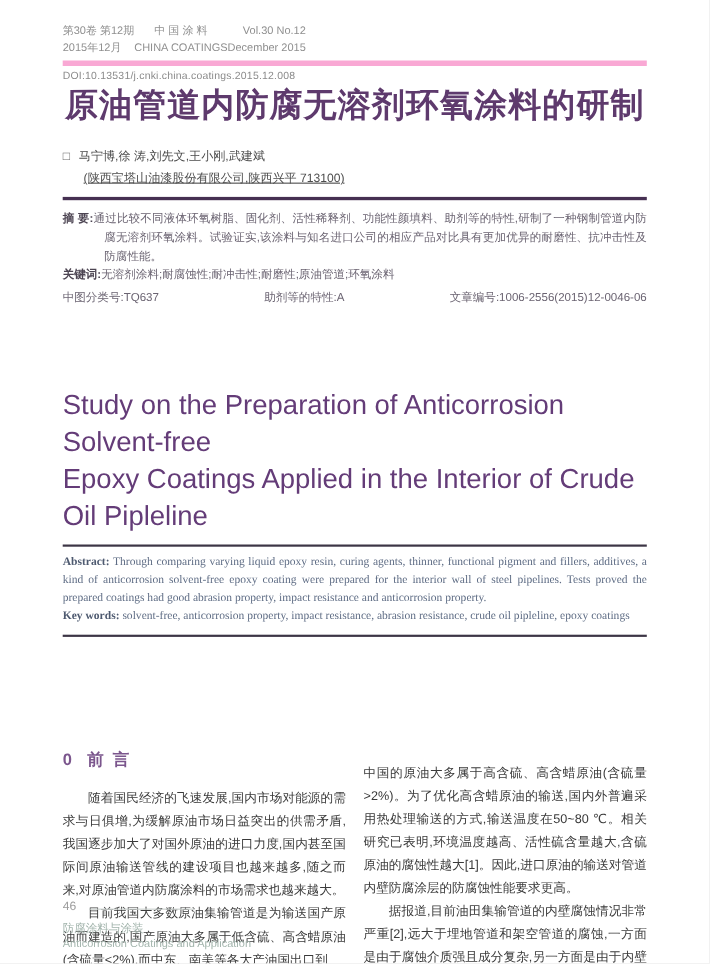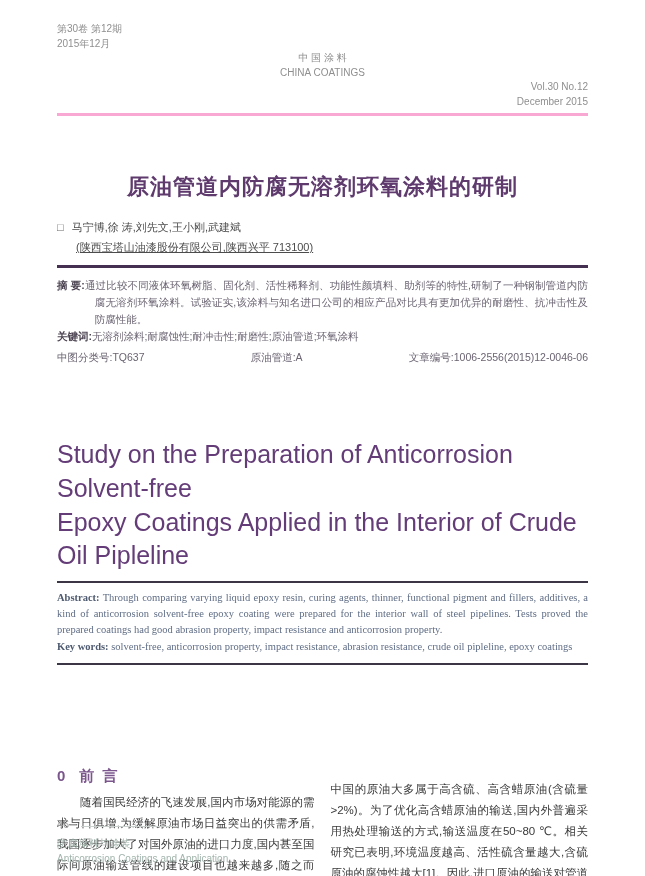--- a/index.html
+++ b/index.html
@@ -6,27 +6,27 @@
   html,body { background:#e8e8e8; }
   .page {
     width:645px; height:876px; margin:0 auto; background:#ffffff;
     font-family:"Liberation Sans","DejaVu Sans",sans-serif;
     position:relative; overflow:hidden; color:#3a3a3a;
   }
   .content { padding:22px 57px 0 57px; }
 
   
   .journal-header { display:flex; font-size:10px;
-    line-height:1.45; color:#8f8f8f; border-bottom:3px solid #f9a8d4; padding-bottom:4px;flex-direction:column; }
+    line-height:1.45; color:#8f8f8f; border-bottom:5px solid #f9a8d4; padding-bottom:4px; }
   .jh-center { text-align:center; }
   .jh-right { text-align:right; }
   .doi-line { padding-top:4px; font-size:9.5px; color:#8a8a8a; letter-spacing:0.2px; }
 
   
-  .title-cn { margin-top:56px; text-align:center; font-size:22px; font-weight:bold;
+  .title-cn { text-align:center; font-size:30px; font-weight:bold;
     color:#5e3a6d; letter-spacing:1px; }
   .authors-cn { margin-top:18px; font-size:11px; color:#4c4c4c; }
   .authors-cn .marker { color:#6a6a6a; margin-right:8px; }
   .affil-cn { margin-top:5px; padding-left:19px; font-size:11px; color:#4c4c4c;text-decoration:underline; }
   .rule-thick { margin-top:10px; height:3px; background:#463052; }
 
   
   .abstract-cn { margin-top:9px; font-size:10.5px; line-height:1.62; color:#6b6472; }
   .abstract-cn .hang { padding-left:3.6em; text-indent:-3.6em; text-align:justify; }
   .lbl-cn { font-weight:bold; color:#4c4452; }
@@ -40,21 +40,21 @@
     font-family:"Liberation Serif","DejaVu Serif",serif; }
   .abstract-en { margin-top:8px; border-top:2px solid #3c3545; border-bottom:2px solid #3c3545;
     padding:7px 0 8px 0; font-size:10.5px; line-height:1.5; color:#5f6d85; text-align:justify;
     font-family:"Liberation Serif","DejaVu Serif",serif; }
   .abstract-en .lbl-en { font-weight:bold; color:#4e5a70; }
   .abstract-en .kw-line { margin-top:2px; }
 
   
   .columns { margin-top:102px; display:flex; gap:16px; }
   .col { flex:1 1 0; }
-  .section-heading { font-size:15px; font-weight:bold; color:#7b568d; margin-bottom:6px; }
+  .section-heading { font-size:15px; font-weight:bold; color:#7b568d; margin-bottom:16px; }
   .section-heading .sec-title { margin-left:14px; letter-spacing:2px; }
   .col p { font-size:11.5px; line-height:1.83; text-align:justify; color:#3a3a3a; }
   .col p.indent { text-indent:2em; }
   .col-right { padding-top:12px; }
 
   
   .page-footer { position:absolute; left:57px; right:57px; top:818px; }
   .pf-row { display:flex; align-items:flex-end; }
   .pf-num { font-size:11px; color:#9b9b9b; }
   .pf-line { width:96px; height:1px; background:#c9cfcc; margin-left:12px; margin-bottom:3px; }
@@ -75,40 +75,41 @@
       <div class="jh-center">
         <div>中 国 涂 料</div>
         <div>CHINA COATINGS</div>
       </div>
       <div class="jh-right">
         <div>Vol.30  No.12</div>
         <div>December  2015</div>
       </div>
     </div>
 
+    <div class="doi-line">DOI:10.13531/j.cnki.china.coatings.2015.12.008</div>
 
     <h1 class="title-cn">原油管道内防腐无溶剂环氧涂料的研制</h1>
 
     <div class="authors-cn">
       <span class="marker">□</span><span>马宁博,徐  涛,刘先文,王小刚,武建斌</span>
     </div>
     <div class="affil-cn">(陕西宝塔山油漆股份有限公司,陕西兴平  713100)</div>
 
     <div class="rule-thick"></div>
 
     <div class="abstract-cn">
       <div class="hang">
         <span class="lbl-cn">摘  要:</span><span>通过比较不同液体环氧树脂、固化剂、活性稀释剂、功能性颜填料、助剂等的特性,研制了一种钢制管道内防腐无溶剂环氧涂料。试验证实,该涂料与知名进口公司的相应产品对比具有更加优异的耐磨性、抗冲击性及防腐性能。</span>
       </div>
       <div>
         <span class="lbl-cn">关键词:</span><span>无溶剂涂料;耐腐蚀性;耐冲击性;耐磨性;原油管道;环氧涂料</span>
       </div>
       <div class="class-row">
         <span>中图分类号:TQ637</span>
-        <span>原油管道:A</span>
+        <span>助剂等的特性:A</span>
         <span>文章编号:1006-2556(2015)12-0046-06</span>
       </div>
     </div>
 
     <div class="en-block">
       <div class="title-en">
         <div>Study on the Preparation of Anticorrosion Solvent-free</div>
         <div>Epoxy Coatings Applied in the Interior of Crude Oil Pipleline</div>
       </div>
 

